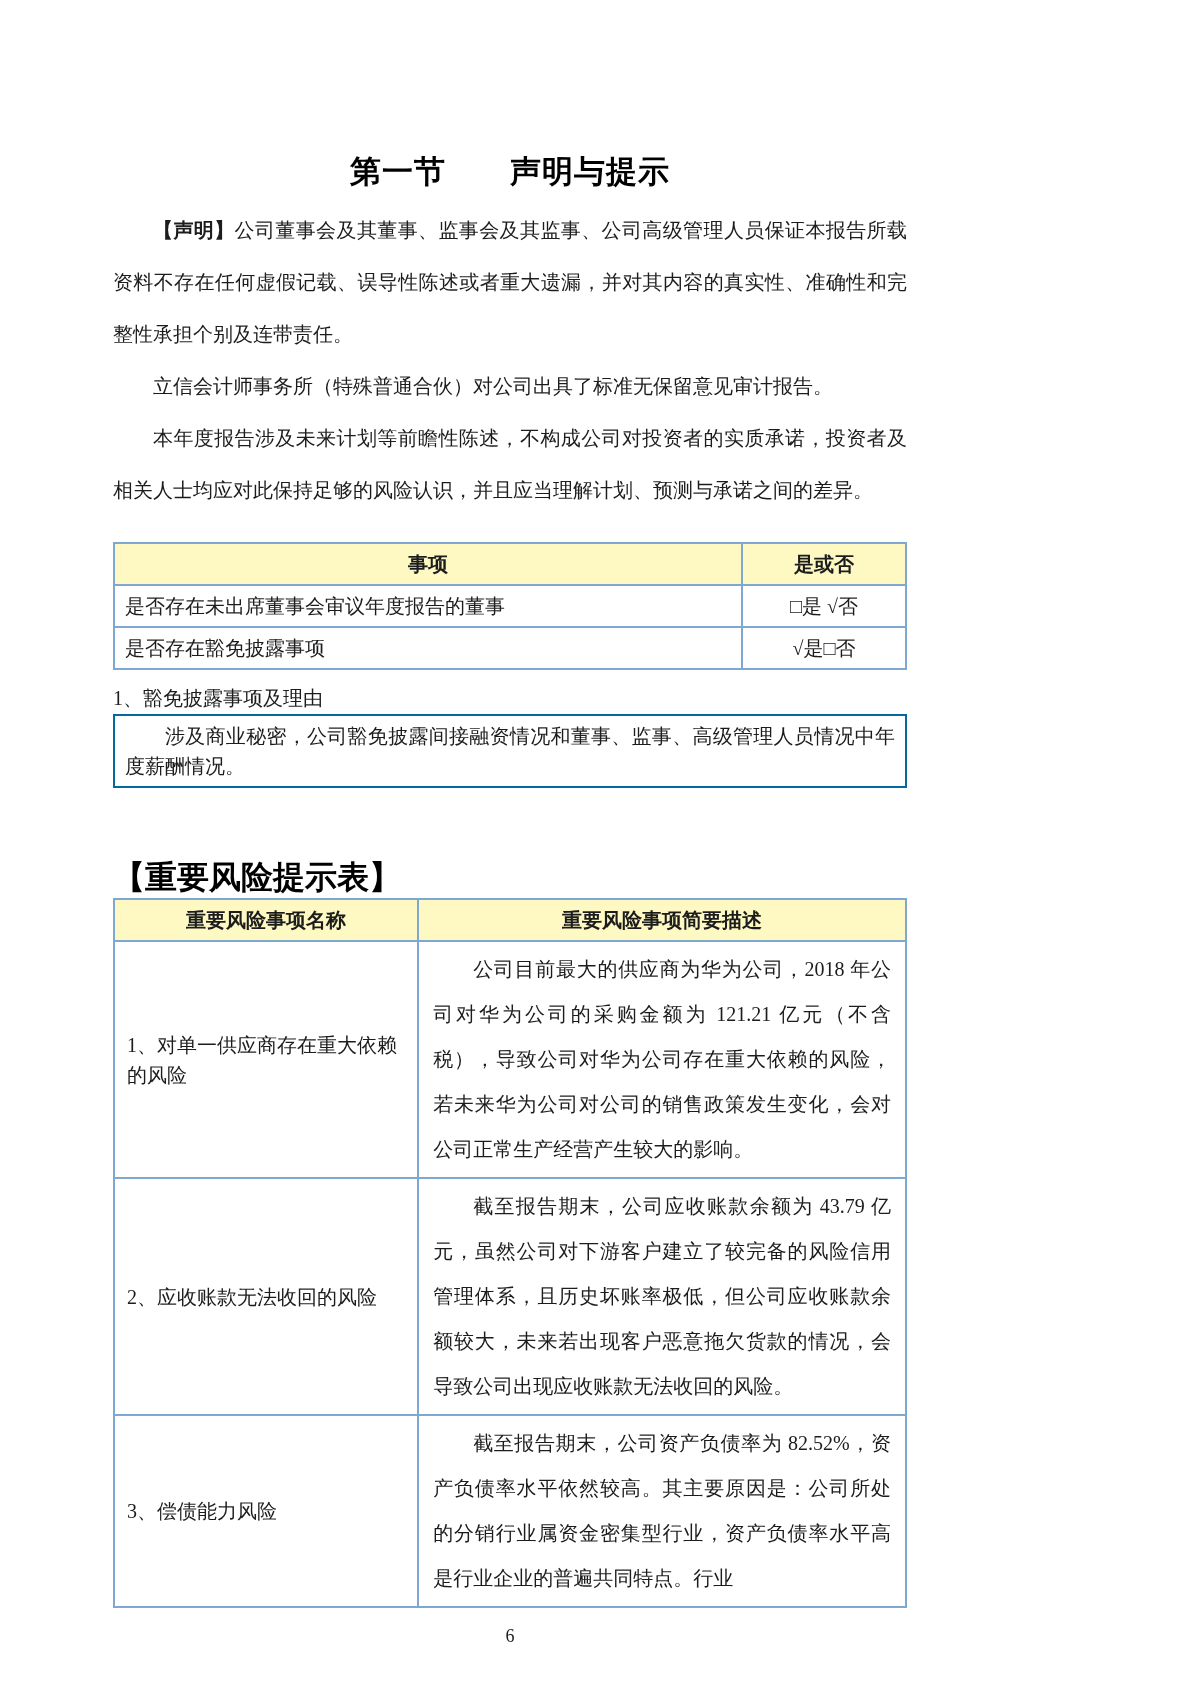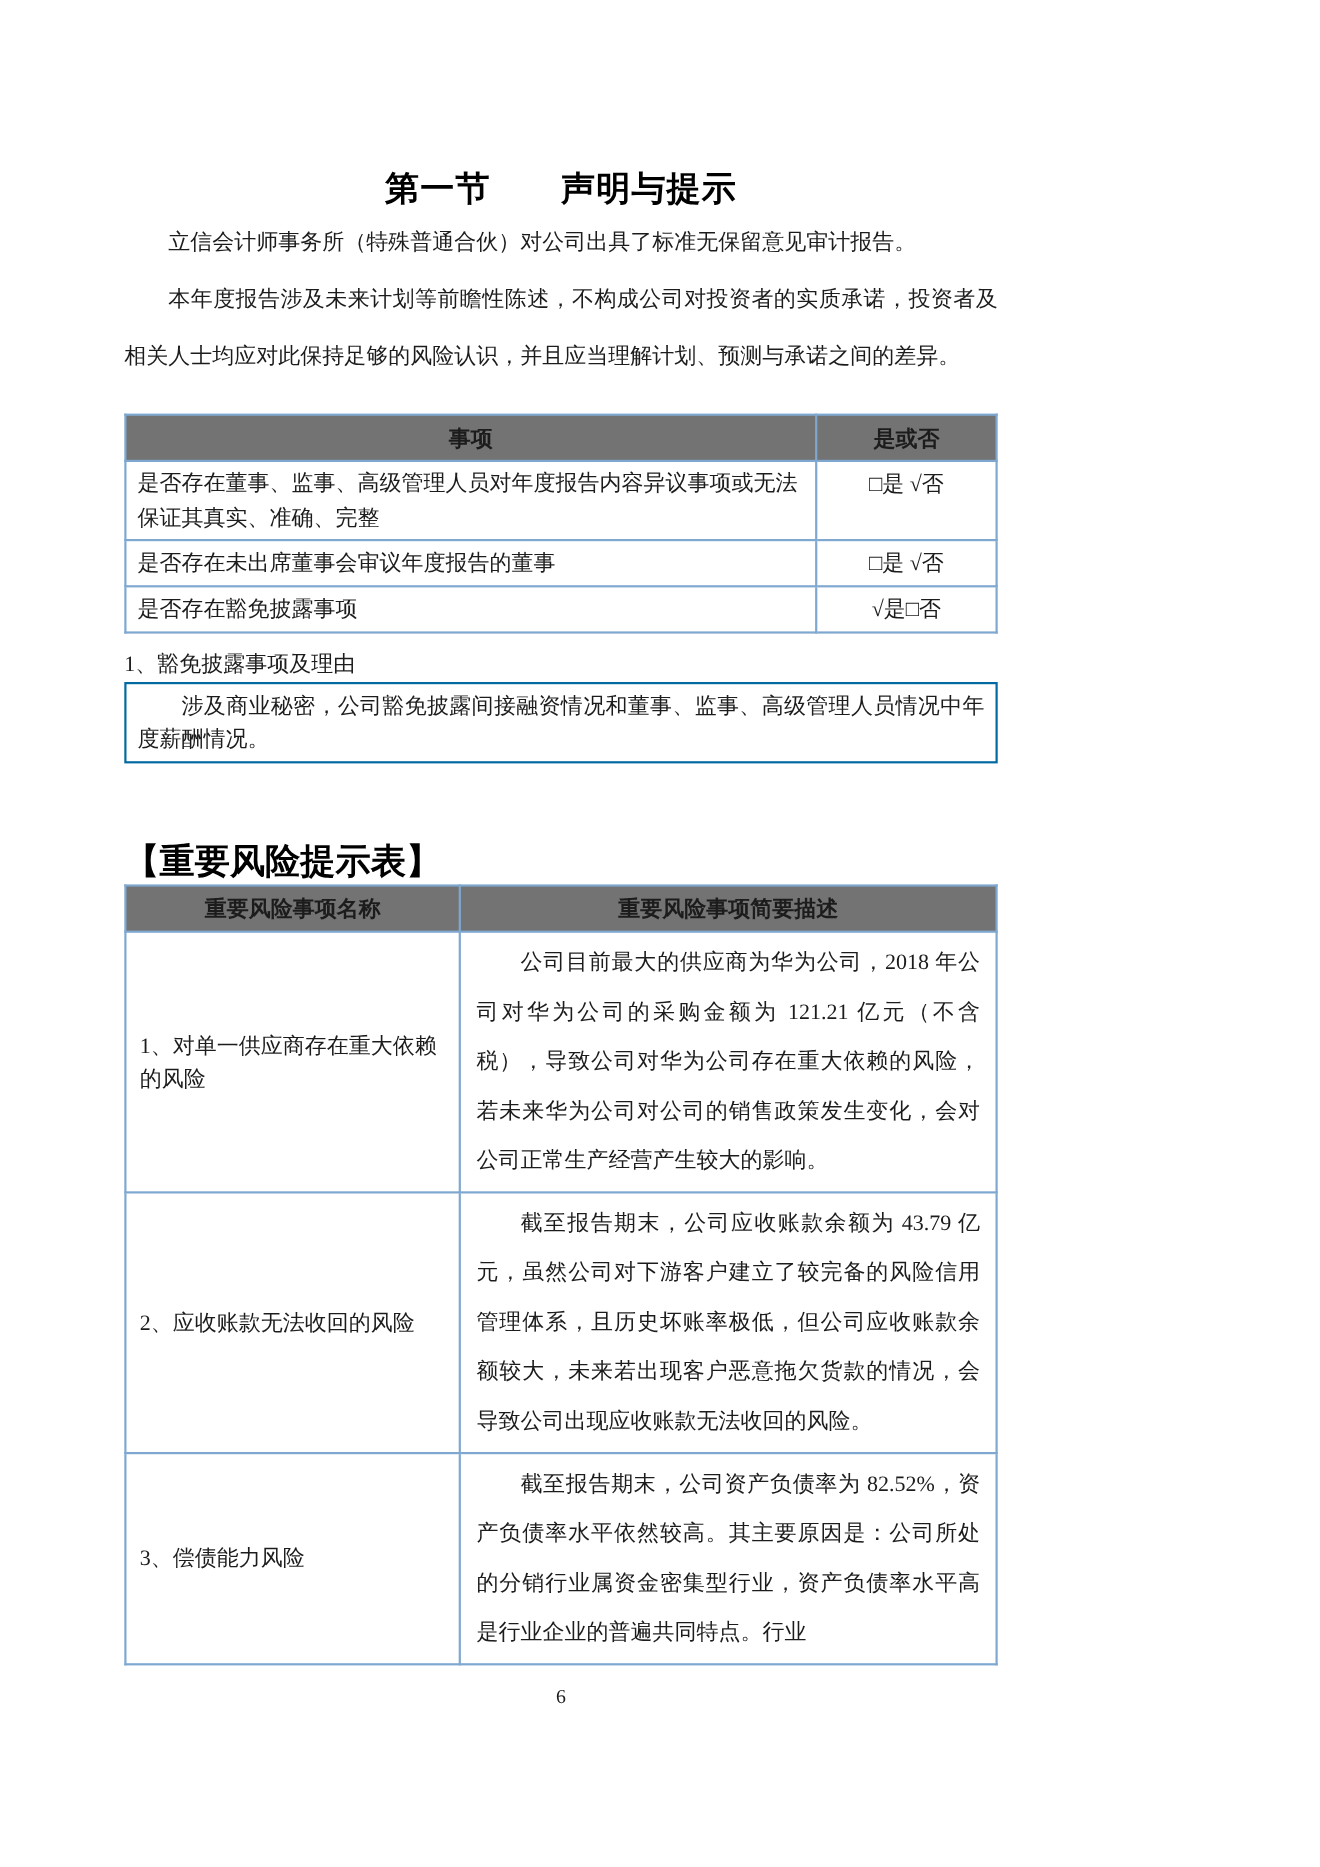--- a/index.html
+++ b/index.html
@@ -20,21 +20,21 @@
   .body-para {
     margin:0; font-size:20px; line-height:52px;
     text-align:justify; text-indent:2em;
   }
   .body-para.first { margin-top:10px; }
   .body-para b { font-weight:bold; }
 
   table { width:100%; border-collapse:collapse; table-layout:fixed; font-size:20px; }
   th, td { border:2px solid #7fa8d0; word-break:break-all; }
   th {
-    background:#737373; font-weight:bold; text-align:center;
+    background:#fef9c3; font-weight:bold; text-align:center;
     height:36px; padding:2px 4px;
   }
 
   .stmt-table { margin-top:26px; }
   .stmt-table td.item { padding:3px 10px; line-height:32px; text-align:left; }
   .stmt-table td.ans  { text-align:center; vertical-align:top; padding-top:5px; line-height:30px; }
   .stmt-table tr.single td { height:34px; }
 
   .exemption-label { margin-top:14px; font-size:20px; line-height:28px; }
   .exemption-box { margin-top:2px; border:2px solid #0369a1; }
@@ -52,39 +52,36 @@
   .page-number { margin-top:16px; text-align:center; font-size:18px; line-height:24px; }
 </style>
 </head>
 <body>
 
 <div class="page">
   <div class="content">
 
     <h1 class="doc-title">第一节　　声明与提示</h1>
 
+    <p class="body-para first"><b>【声明】</b><span>公司董事会及其董事、监事会及其监事、公司高级管理人员保证本报告所载资料不存在任何虚假记载、误导性陈述或者重大遗漏，并对其内容的真实性、准确性和完整性承担个别及连带责任。</span></p>
     <p class="body-para">立信会计师事务所（特殊普通合伙）对公司出具了标准无保留意见审计报告。</p>
     <p class="body-para">本年度报告涉及未来计划等前瞻性陈述，不构成公司对投资者的实质承诺，投资者及相关人士均应对此保持足够的风险认识，并且应当理解计划、预测与承诺之间的差异。</p>
 
     <table class="stmt-table">
       <colgroup>
           <col style="width:79.3%">
           <col style="width:20.7%">
         </colgroup>
       <thead>
         <tr>
           <th>事项</th>
           <th>是或否</th>
         </tr>
       </thead>
       <tbody>
-        <tr>
-          <td class="item">是否存在董事、监事、高级管理人员对年度报告内容异议事项或无法保证其真实、准确、完整</td>
-          <td class="ans">□是 √否</td>
-        </tr>
         <tr class="single">
           <td class="item">是否存在未出席董事会审议年度报告的董事</td>
           <td class="ans">□是 √否</td>
         </tr>
         <tr class="single">
           <td class="item">是否存在豁免披露事项</td>
           <td class="ans">√是□否</td>
         </tr>
       </tbody>
     </table>

